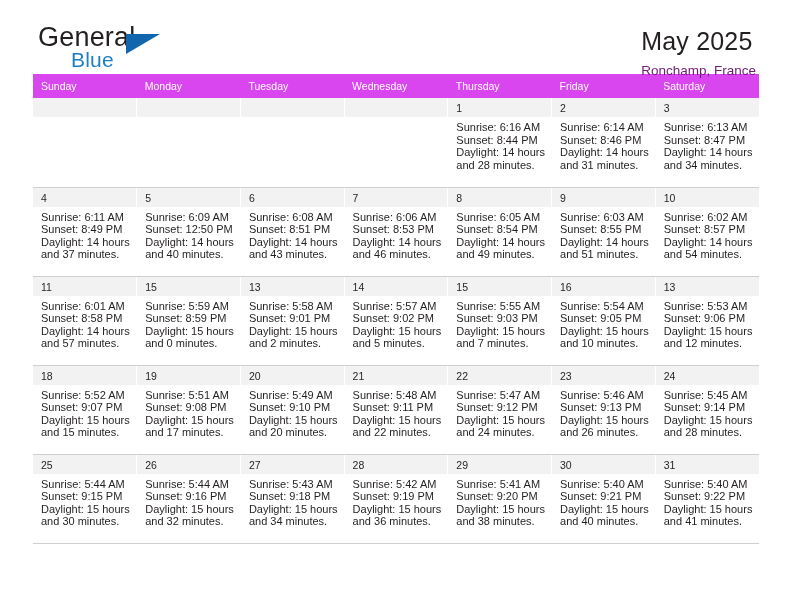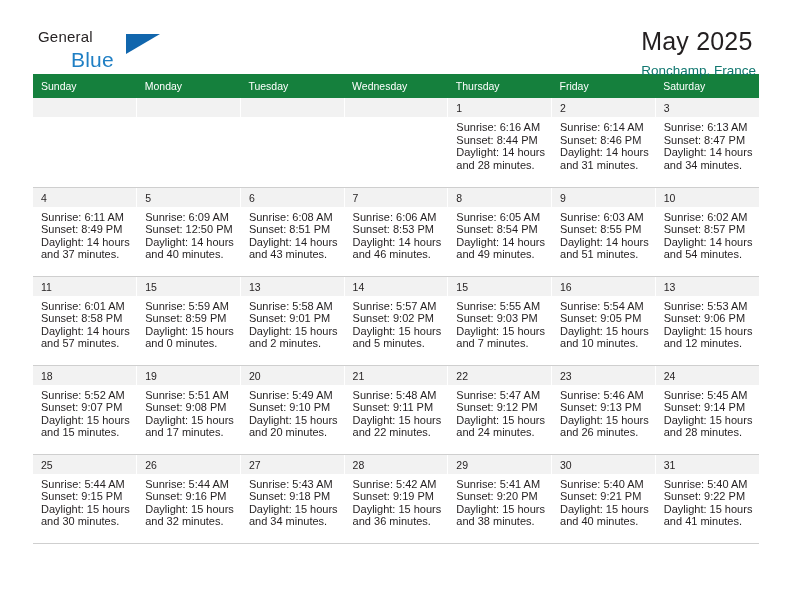--- a/index.html
+++ b/index.html
@@ -31,21 +31,21 @@
     height: 74px;
     box-sizing: border-box;
   }
   .brand {
     position: relative;
     width: 180px;
     height: 56px;
     padding-left: 5px;
   }
   .brand-general {
-    font-size: 15px;
+    font-size: 27px;
     color: #231f20;
     letter-spacing: .2px;
     line-height: 22px;
     display: block;
   }
   .brand-blue {
     font-size: 21px;
     color: #1f7fc4;
     letter-spacing: .2px;
     line-height: 22px;
@@ -68,33 +68,33 @@
   }
   .cal-title {
     font-size: 25px;
     font-weight: normal;
     color: #231f20;
     line-height: 30px;
     letter-spacing: .2px;
   }
   .cal-subtitle {
     font-size: 13.5px;
-    color: #0f766e;
+    color: #701a75;
     line-height: 20px;
     margin-top: 5px;
   }
 
   
   .calendar {
     width: 726px;
     border-collapse: collapse;
     table-layout: fixed;
   }
   .calendar th {
-    background: #15803d;
+    background: #d946ef;
     color: #ffffff;
     font-size: 10.5px;
     font-weight: normal;
     text-align: left;
     padding: 6px 0 6px 8px;
     height: 21px;
     box-sizing: border-box;
     border: none;
   }
   .calendar td {

